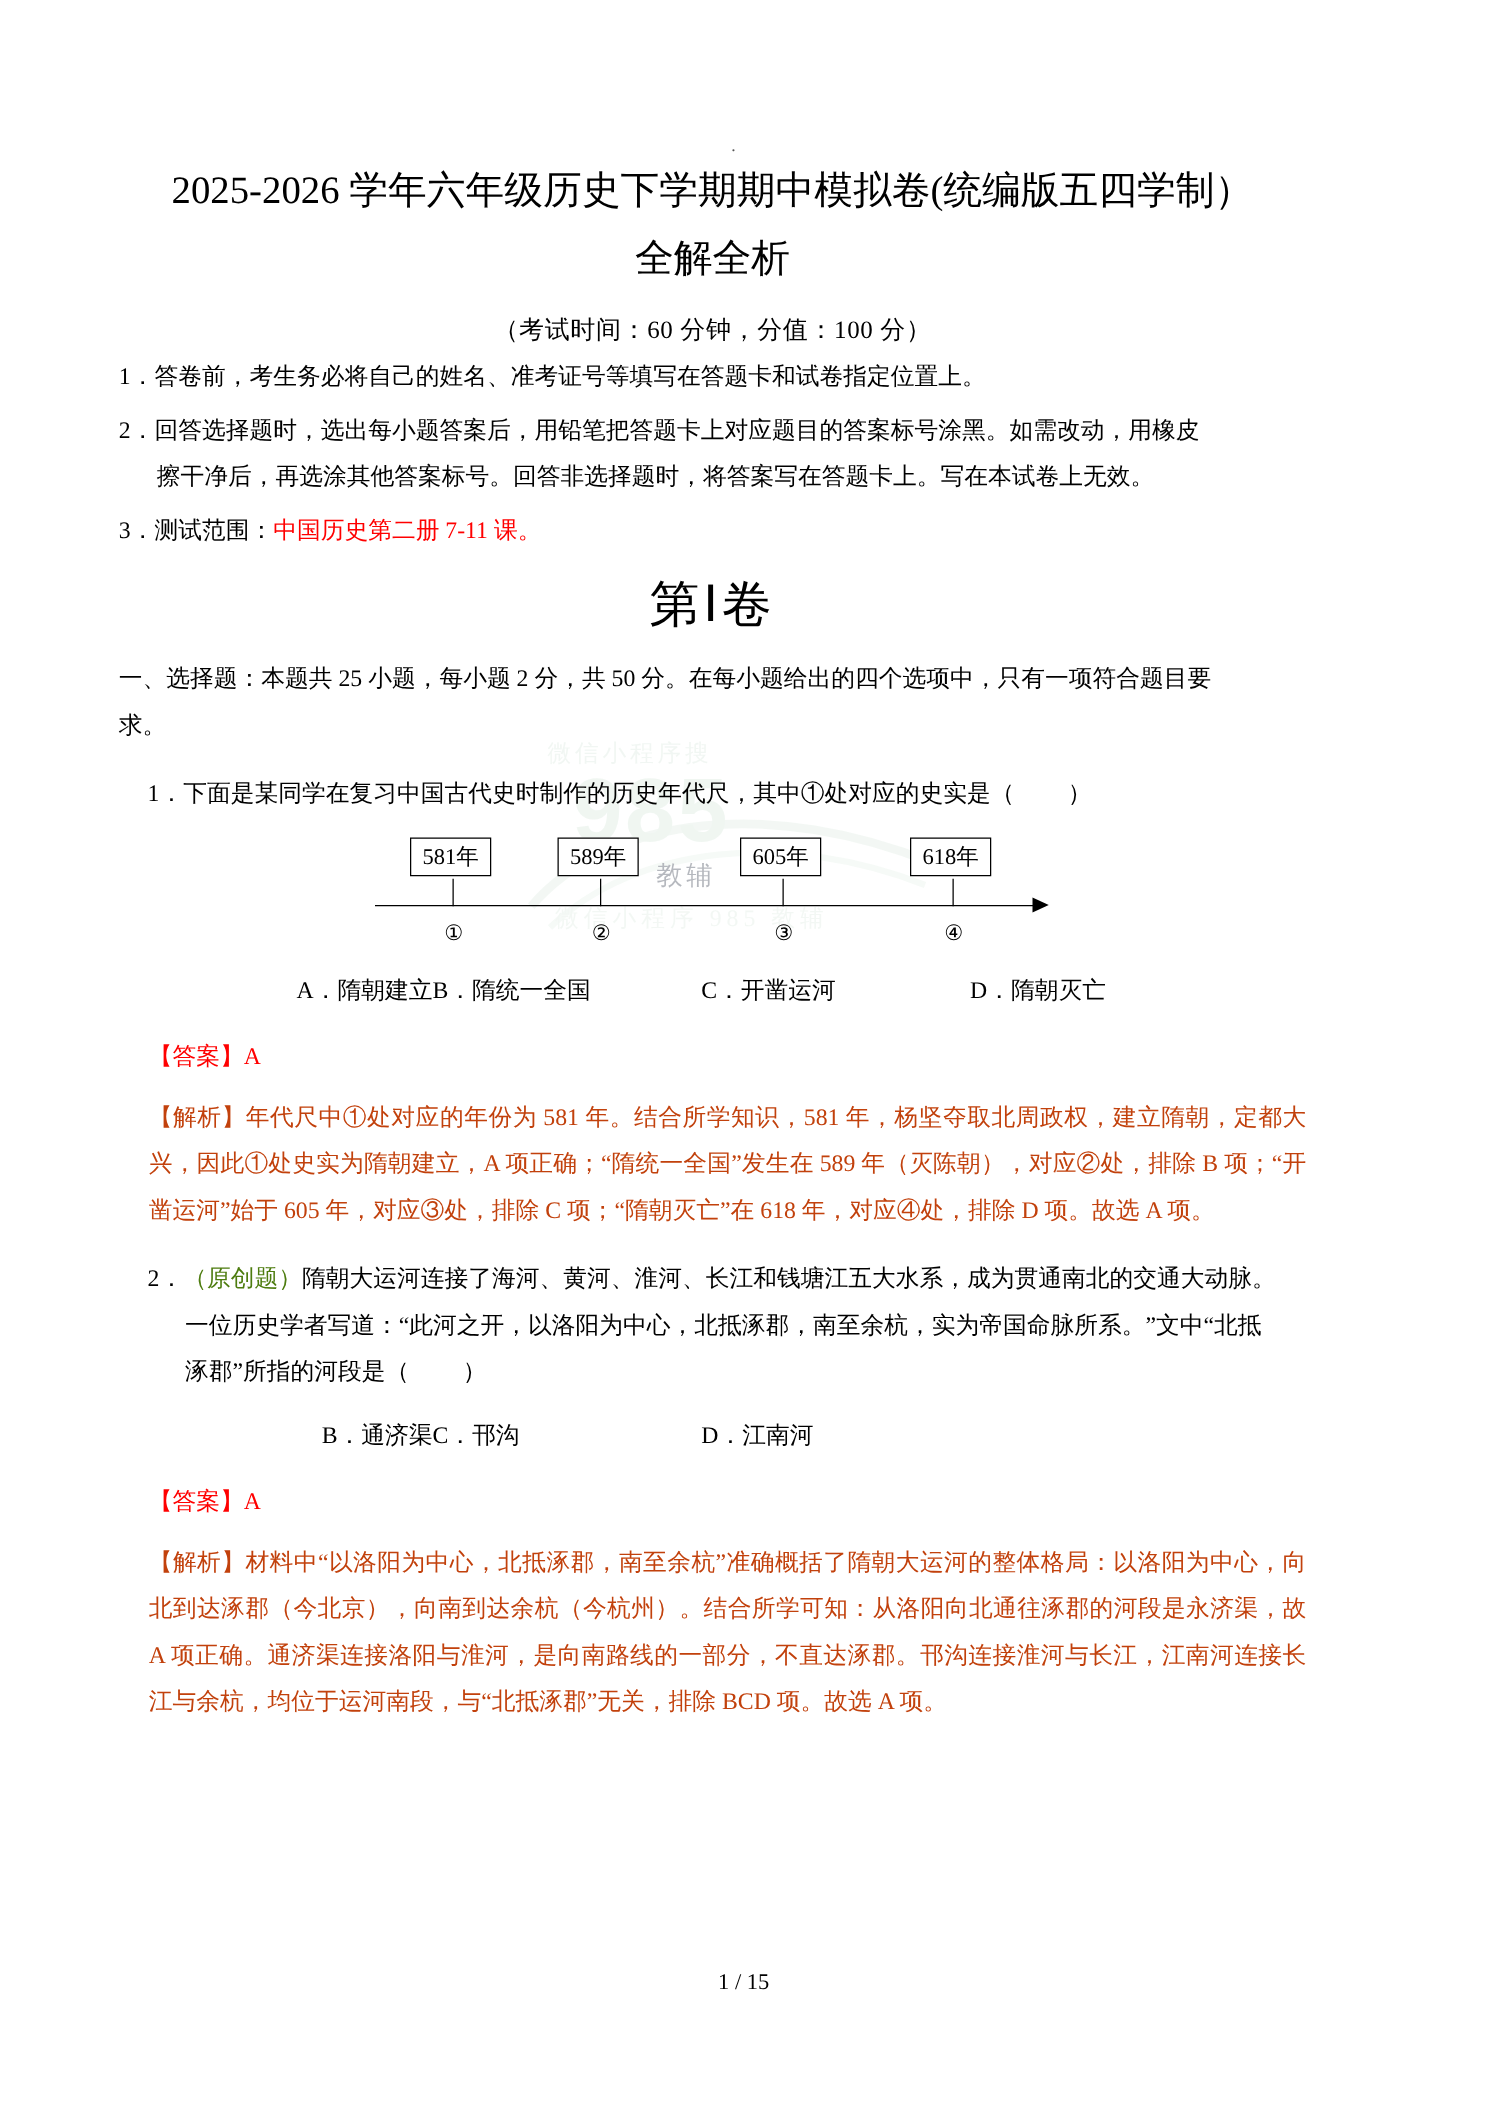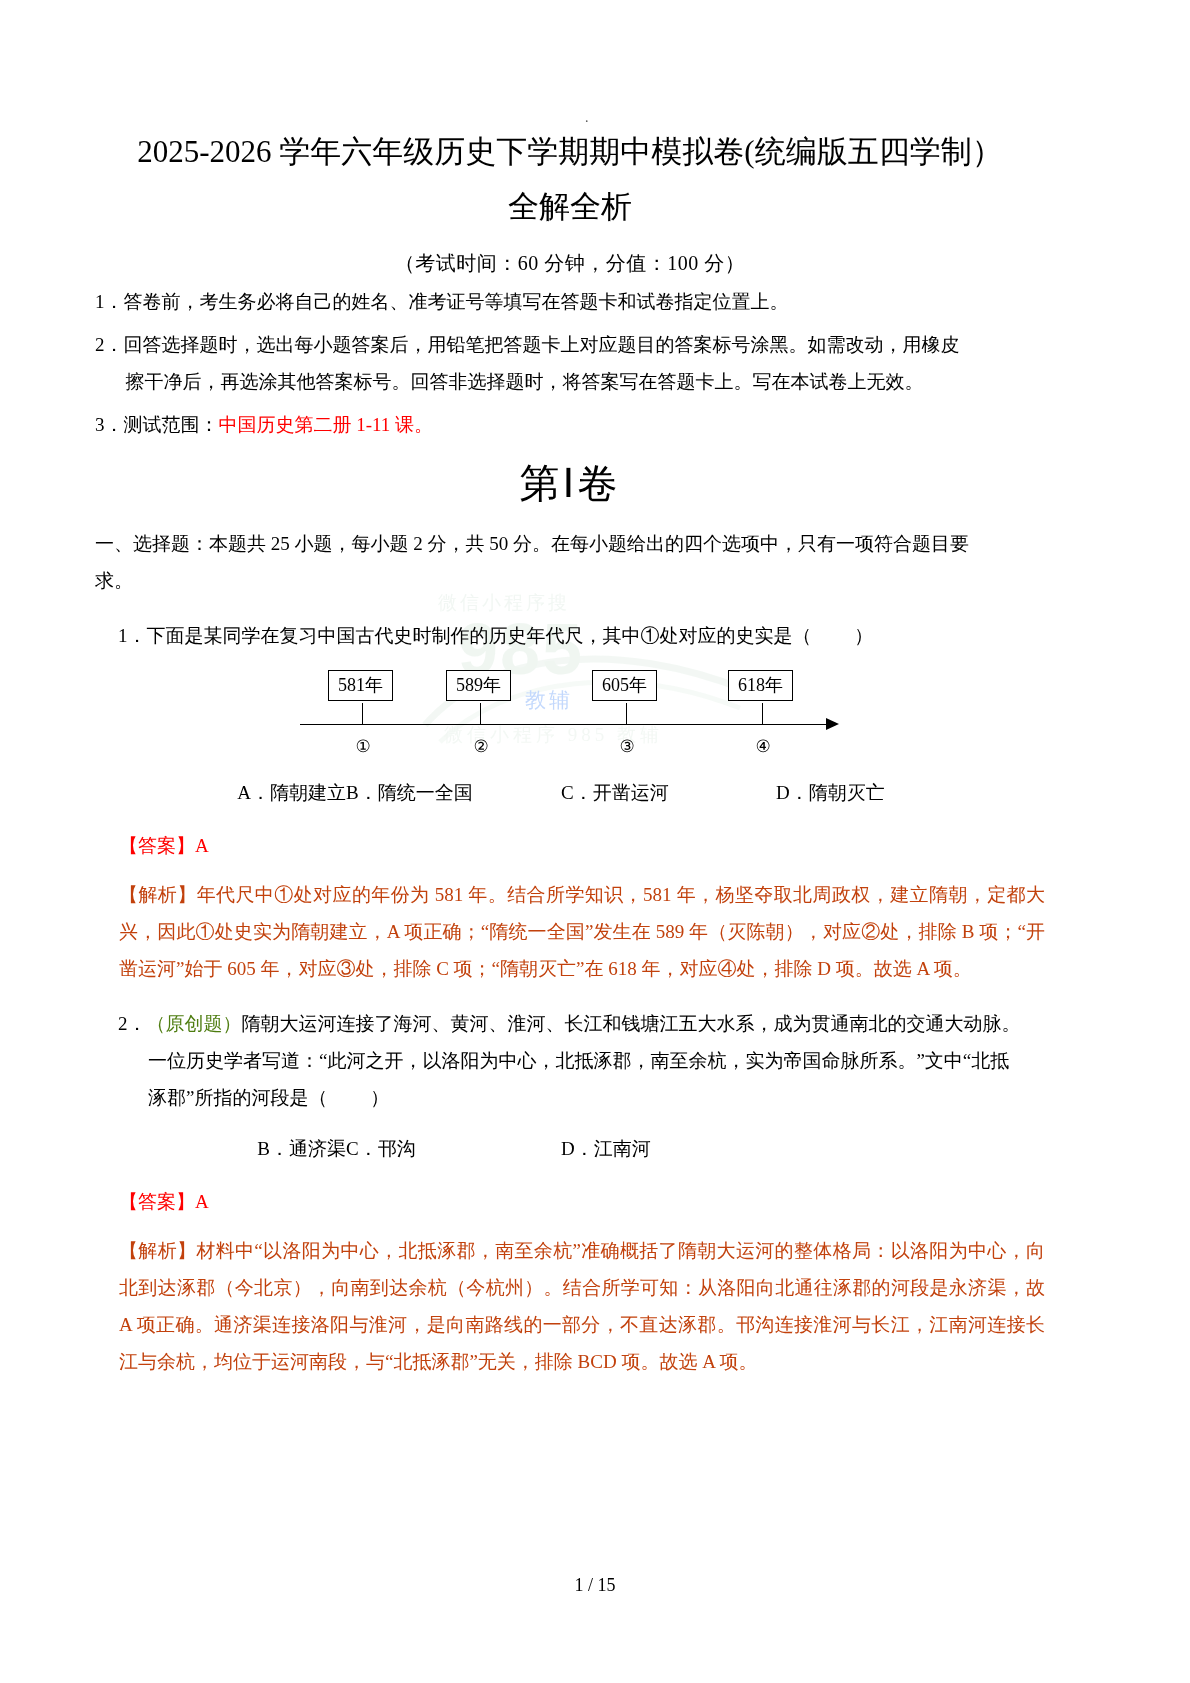--- a/index.html
+++ b/index.html
@@ -57,21 +57,21 @@
     top: -10px;
     font-size: 19px;
     color: #d3e4d8;
     letter-spacing: 3px;
   }
   .wm-mid {
     position: absolute;
     left: 105px;
     top: 86px;
     font-size: 21px;
-    color: #3b82f6;
+    color: #0f172a;
     letter-spacing: 3px;
   }
   .wm-bot {
     position: absolute;
     left: 24px;
     top: 122px;
     font-size: 19px;
     color: #d8e8dc;
     letter-spacing: 4px;
   }
@@ -281,21 +281,21 @@
     <div class="notice-item">
       <span>1．</span><span>答卷前，考生务必将自己的姓名、准考证号等填写在答题卡和试卷指定位置上。</span>
     </div>
 
     <div class="notice-item">
       <span>2．</span><span>回答选择题时，选出每小题答案后，用铅笔把答题卡上对应题目的答案标号涂黑。如需改动，用橡皮</span>
       <span class="indent2">擦干净后，再选涂其他答案标号。回答非选择题时，将答案写在答题卡上。写在本试卷上无效。</span>
     </div>
 
     <div class="notice-item">
-      <span>3．</span><span>测试范围：</span><span class="red">中国历史第二册 1-11 课。</span>
+      <span>3．</span><span>测试范围：</span><span class="red">中国历史第二册 7-11 课。</span>
     </div>
 
     <div class="juan-title">第Ⅰ卷</div>
 
     <div class="section-intro">
       <span>一、选择题：本题共 25 小题，每小题 2 分，共 50 分。在每小题给出的四个选项中，只有一项符合题目要</span>
       <span style="display:block">求。</span>
     </div>
 
     <div class="q">

